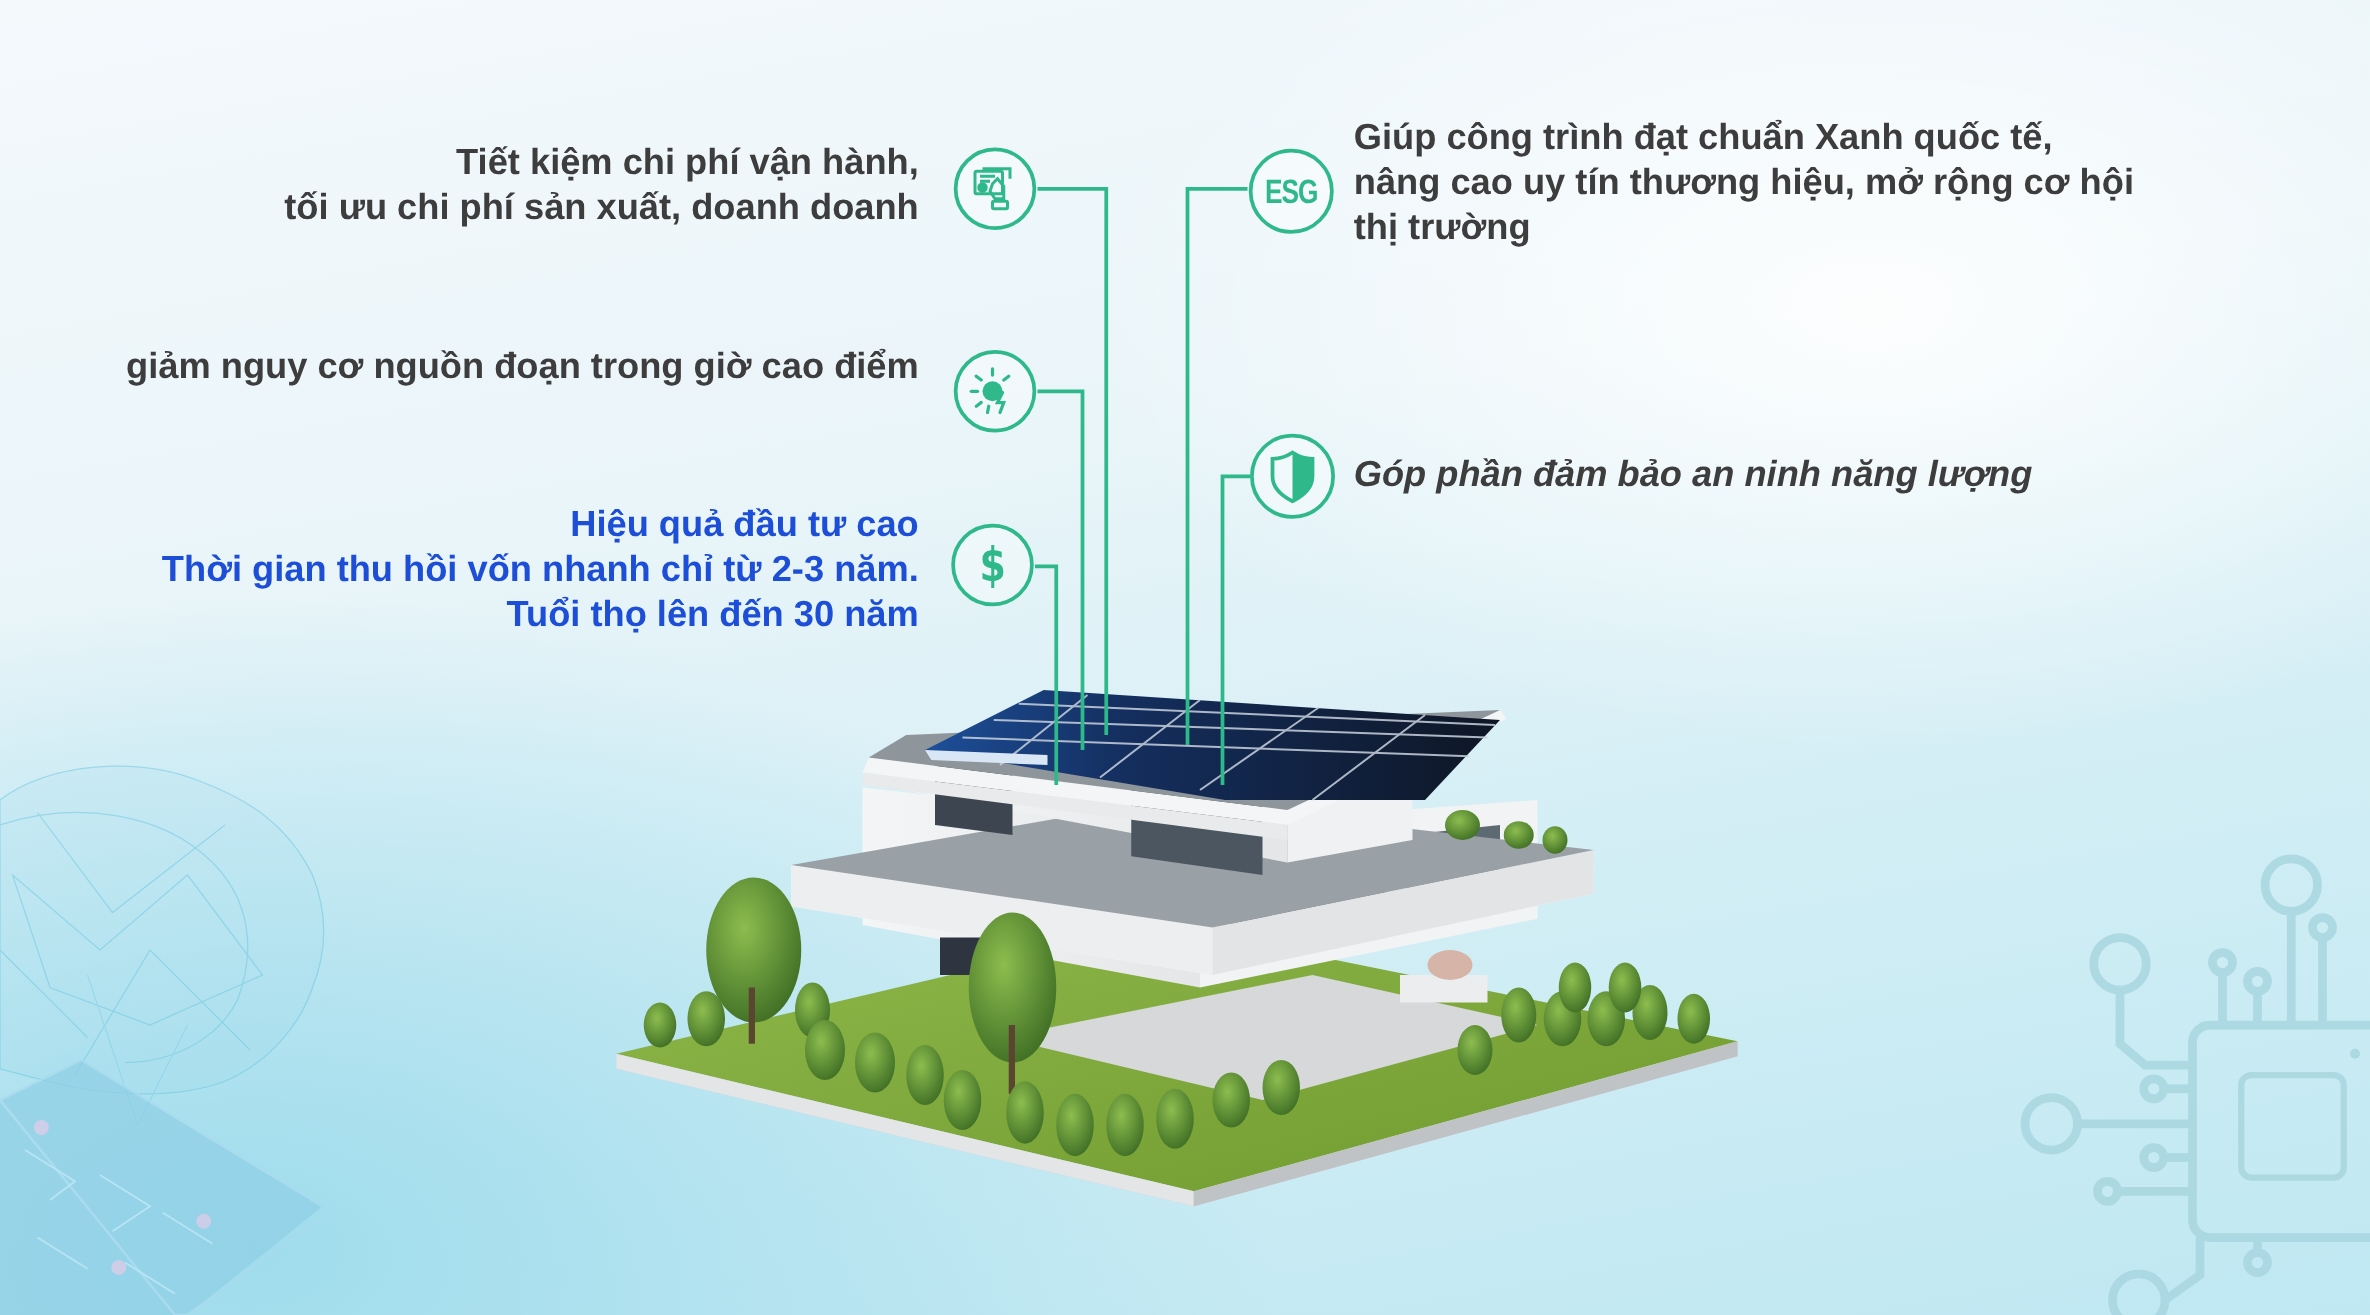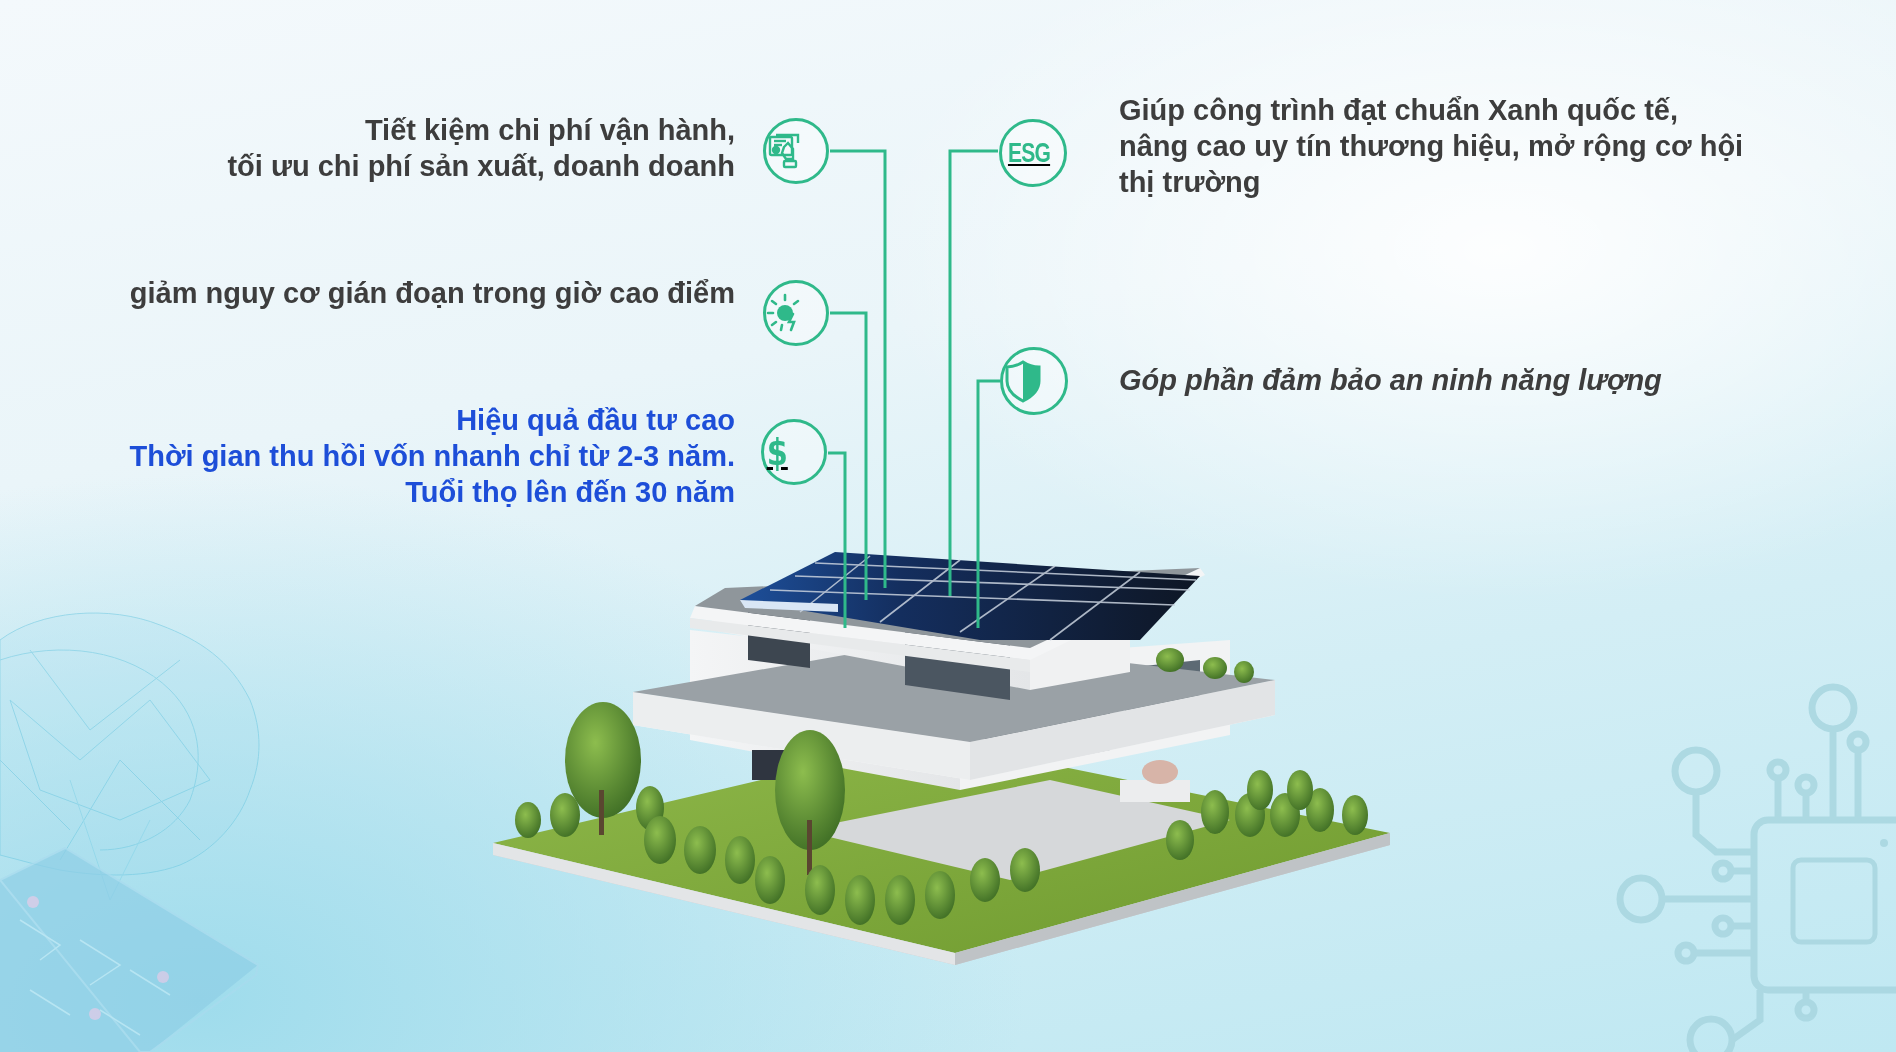--- a/index.html
+++ b/index.html
@@ -9,29 +9,28 @@
     background:
       radial-gradient(ellipse 900px 500px at 1500px 250px, rgba(255,255,255,0.9), rgba(255,255,255,0) 70%),
       radial-gradient(ellipse 1100px 700px at 200px 1000px, #9fdcec 0%, rgba(159,220,236,0) 75%),
       linear-gradient(170deg, #f4f9fc 0%, #eaf5f9 35%, #d3eef5 65%, #bfe8f2 100%);
   }
   .stage { position: absolute; inset: 0; }
   svg.layer { position: absolute; left: 0; top: 0; }
 
   .block { position: absolute; color: #3d3d3d; font-weight: bold; font-size: 29px; line-height: 36px; }
   .block.left { text-align: right; }
-  .block.right { text-align: left; margin-left: 36px; }
+  .block.right { text-align: left; }
   .block .line { display: block; white-space: nowrap; }
 
   .icon-circle {
     position: absolute; width: 66px; height: 66px; border-radius: 50%;
     border: 3px solid var(--accent); box-sizing: border-box;
-    display: flex; align-items: center; 
+    display: flex; align-items: center; justify-content: center;
     background: rgba(255,255,255,0.35);
-    text-decoration: underline;
   }
   .esg-text {
     font-family: "Liberation Sans Narrow", "Liberation Sans", sans-serif;
     font-weight: bold; font-size: 27px; color: var(--accent);
     transform: scaleX(0.78); letter-spacing: -1px;
   }
   .dollar-text {
     font-family: "DejaVu Sans", sans-serif; font-weight: bold; font-size: 38px;
     color: var(--accent); transform: scaleX(0.8);
   }
@@ -217,21 +216,21 @@
       <path d="M10,4 L32,4 L32,12"></path>
       <line x1="8" y1="10" x2="20" y2="10"></line>
       <line x1="8" y1="14" x2="16" y2="14"></line>
       <circle cx="10" cy="19" r="3" class="accent-fill" fill="#2fb98a"></circle>
       <path d="M18,16 L22,12 L27,18 L27,28 L20,28 L16,22 Z"></path>
       <rect x="18" y="30" width="12" height="6" rx="1"></rect>
     </svg>
   </div>
 
   <div class="block left" style="right: 1161px; top: 275px; color: rgb(61, 61, 61);">
-    <span class="line">giảm nguy cơ gián đoạn trong giờ cao điểm</span>
+    <span class="line">giảm nguy cơ nguồn đoạn trong giờ cao điểm</span>
   </div>
   <div class="icon-circle" style="left:763px; top:280px;">
     <svg width="42" height="42" viewBox="0 0 42 42" stroke-width="2.6" stroke-linecap="round" class="accent-stroke" stroke="#2fb98a">
       <circle cx="19" cy="21" r="8" class="accent-fill" stroke="none" fill="#2fb98a"></circle>
       <line x1="19" y1="3" x2="19" y2="8"></line>
       <line x1="6" y1="9" x2="10" y2="12"></line>
       <line x1="32" y1="9" x2="28" y2="12"></line>
       <line x1="2" y1="21" x2="7" y2="21"></line>
       <line x1="6" y1="33" x2="10" y2="30"></line>
       <line x1="15" y1="38" x2="16" y2="33"></line>

